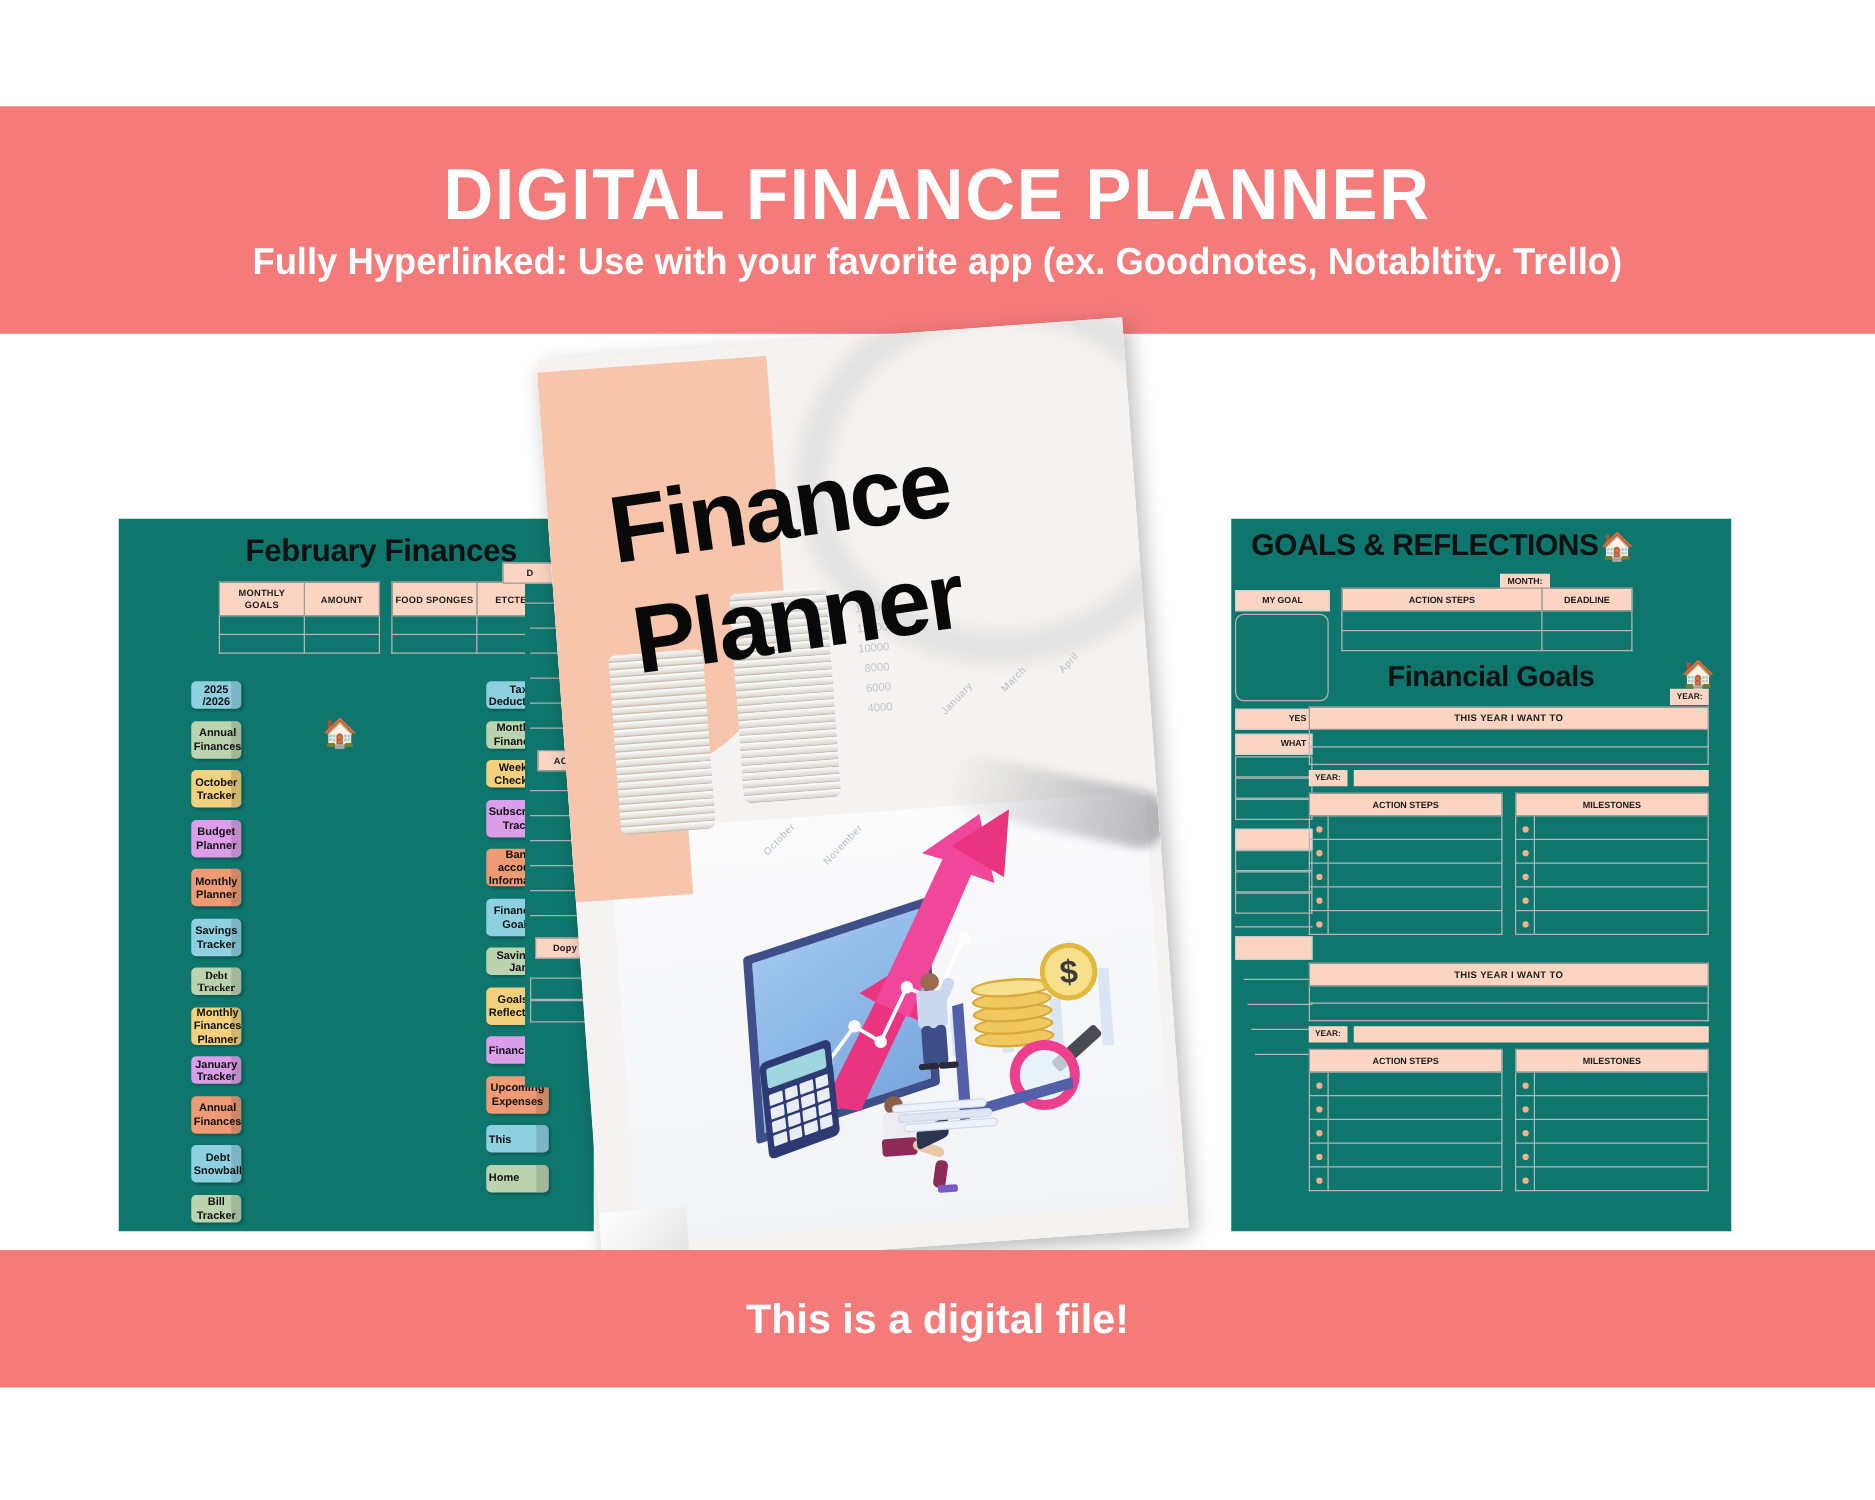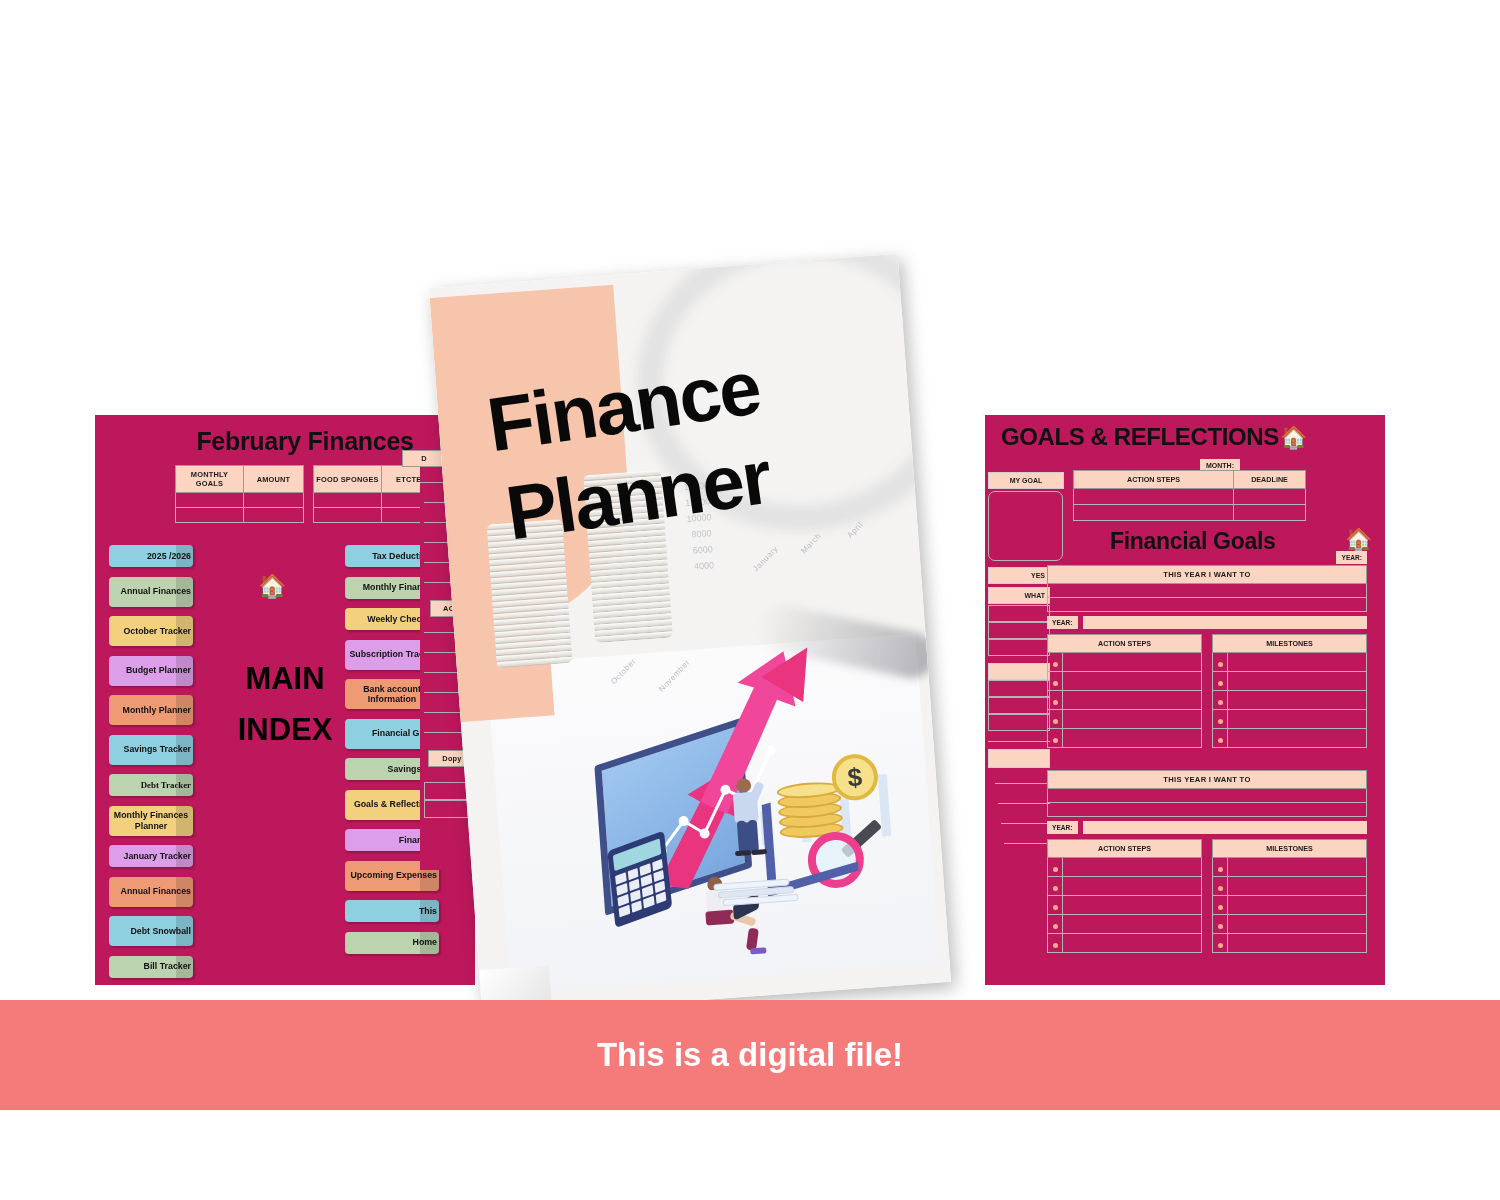--- a/index.html
+++ b/index.html
@@ -27,21 +27,21 @@
   }
   .banner-bottom {
     position: absolute; left: 0; top: 1000px; width: 1500px; height: 110px;
     background: #F57B7B; color: #fff;
     display: flex; align-items: center; justify-content: center;
     z-index: 40;
   }
   .banner-bottom span { font-size: 33px; font-weight: 700; text-align: right; }
 
   
-  .sheet { position: absolute; background: #be185d; }
+  .sheet { position: absolute; background: #0f766e; }
 
   
   #left-page { left: 95px; top: 415px; width: 380px; height: 570px; z-index: 10; }
   .feb-title {
     position: absolute; left: 60px; top: 12px; width: 300px; text-align: center;
     font-size: 25px; font-weight: 700; color: #111; letter-spacing: -0.3px;
   }
   .feb-tables { position: absolute; left: 80px; top: 50px; display: flex; gap: 9px; }
   .mini-tbl { border-collapse: collapse; }
   .mini-tbl th {
@@ -57,23 +57,24 @@
     font-size: 31px; font-weight: 700; color: #000; line-height: 1.65;
   }
 
   
   .btn-col { position: absolute; display: flex; flex-direction: column; }
   #col-left { left: 14px; top: 130px; gap: 9.5px; width: 84px; }
   #col-right { left: 250px; top: 130px; gap: 9.5px; width: 94px; }
   .idx-btn {
     border-radius: 4px; text-align: center; color: #111;
     font-size: 8.8px; font-weight: 700; line-height: 1.18;
-    display: flex; align-items: center; justify-content: flex-end;
+    display: flex; align-items: center; justify-content: flex-start;
     padding: 3px 2px; position: relative; overflow: hidden;
     box-shadow: 1.5px 1.5px 2px rgba(0,0,0,.22);
+    margin-left: 44px;
   }
   .idx-btn > span { position: relative; z-index: 2; }
   .idx-btn::after {
     content: ""; position: absolute; right: 0; top: 0; bottom: 0; width: 20%;
     background: rgba(0,0,0,.13); z-index: 1;
   }
   .h1l { height: 22px; } .h2l { height: 30px; }
 
   
   #mid-strip { left: 420px; top: 450px; width: 90px; height: 420px; z-index: 11; }
@@ -250,20 +251,24 @@
   .curl {
     position: absolute; left: 0; bottom: 0; width: 70px; height: 46px;
     background: linear-gradient(135deg,#ffffff,#e3e3e3);
   }
 </style>
 </head>
 <body>
 
 <div class="stage">
 
+  <div class="banner-top">
+    <div class="banner-title">DIGITAL FINANCE PLANNER</div>
+    <div class="banner-sub">Fully Hyperlinked: Use with your favorite app (ex. Goodnotes, Notabltity. Trello)</div>
+  </div>
 
   <div class="sheet" id="left-page">
 
     <div class="feb-title">February Finances</div>
 
     <div class="feb-tables">
       <table class="mini-tbl">
         <tbody>
             <tr>
           <th class="col-w1">MONTHLY GOALS</th>
@@ -292,24 +297,20 @@
         <tr>
               <td></td>
               <td></td>
             </tr>
       </tbody>
         </table>
     </div>
 
     <div class="home-ico home-mid">🏠</div>
 
-    <div class="main-index-label">
-      <div>MAIN</div>
-      <div>INDEX</div>
-    </div>
 
     <div class="btn-col" id="col-left">
         <div class="idx-btn h1l" style="background: rgb(142, 208, 224);">
           <span>2025 /2026</span>
         </div>
         <div class="idx-btn h2l" style="background: rgb(188, 211, 176);">
           <span>Annual Finances</span>
         </div>
         <div class="idx-btn h2l" style="background: rgb(242, 208, 126);">
           <span>October Tracker</span>

